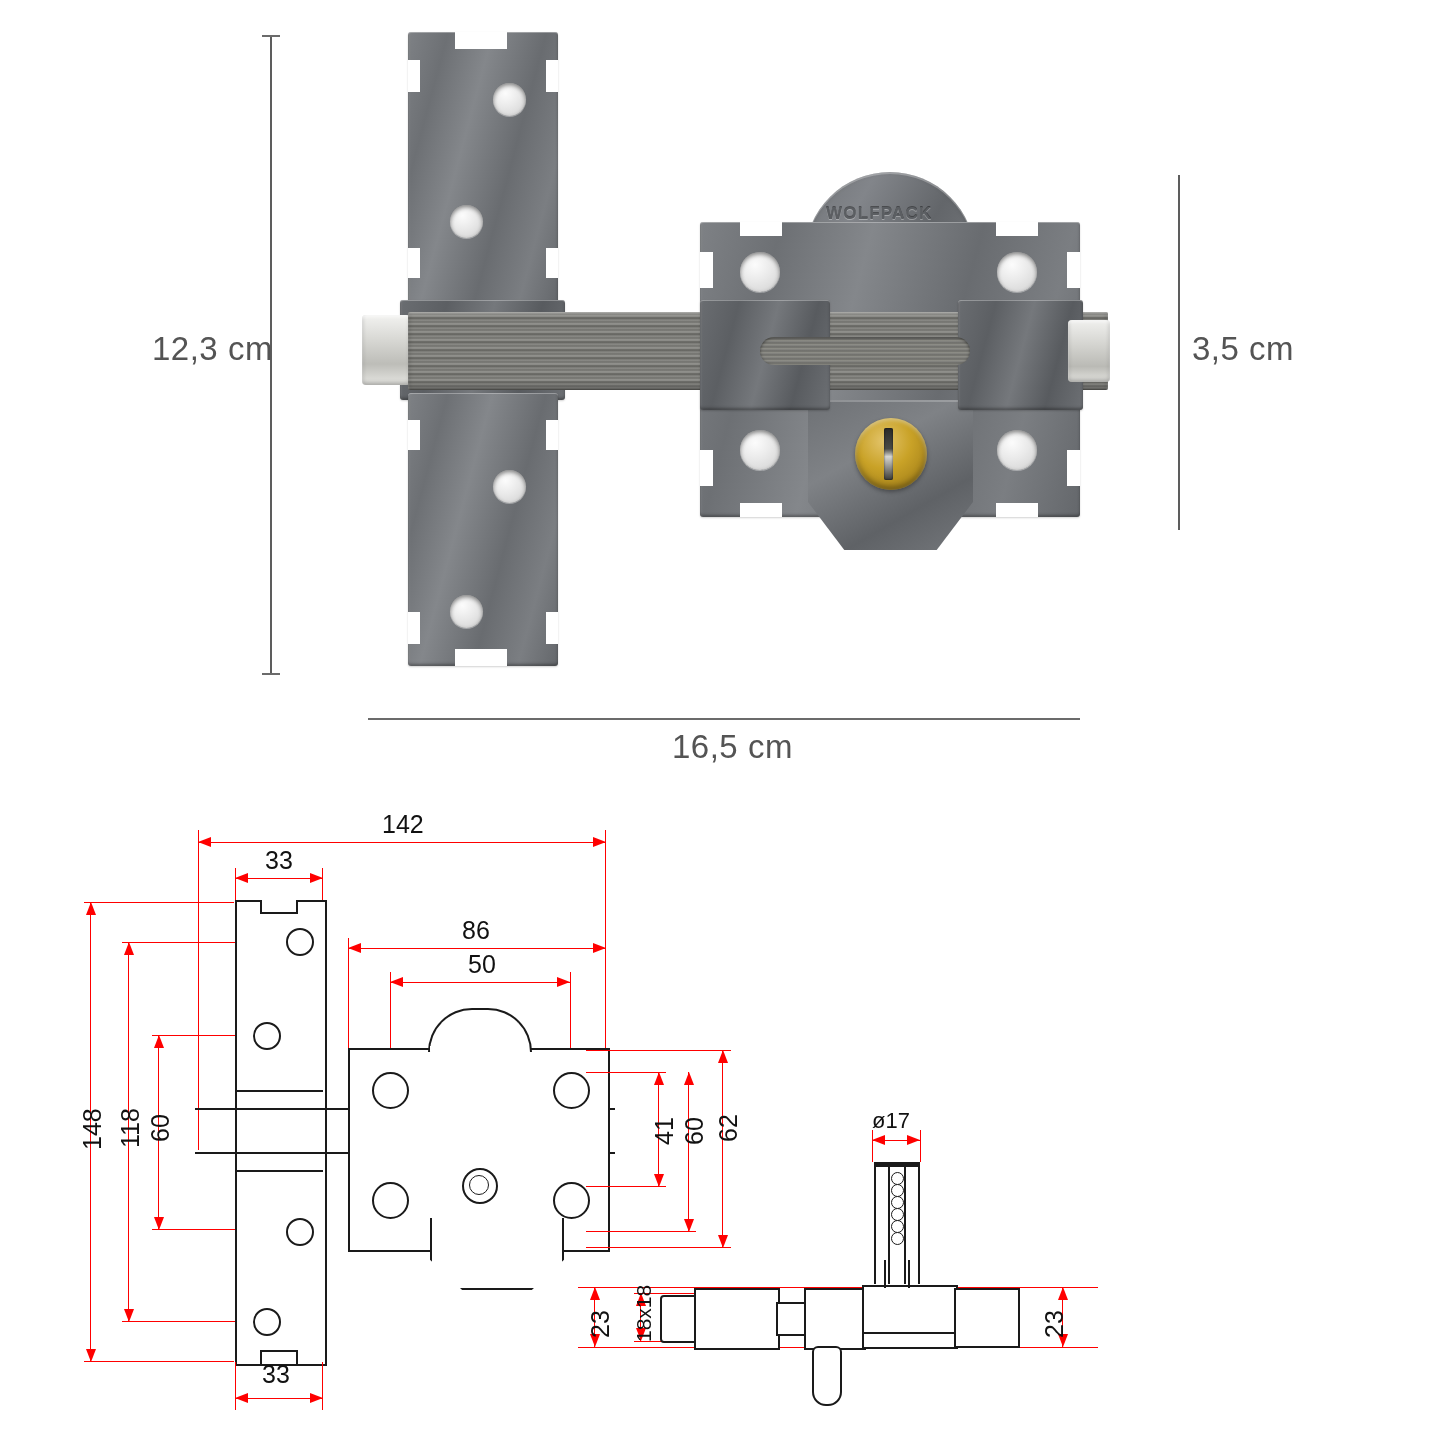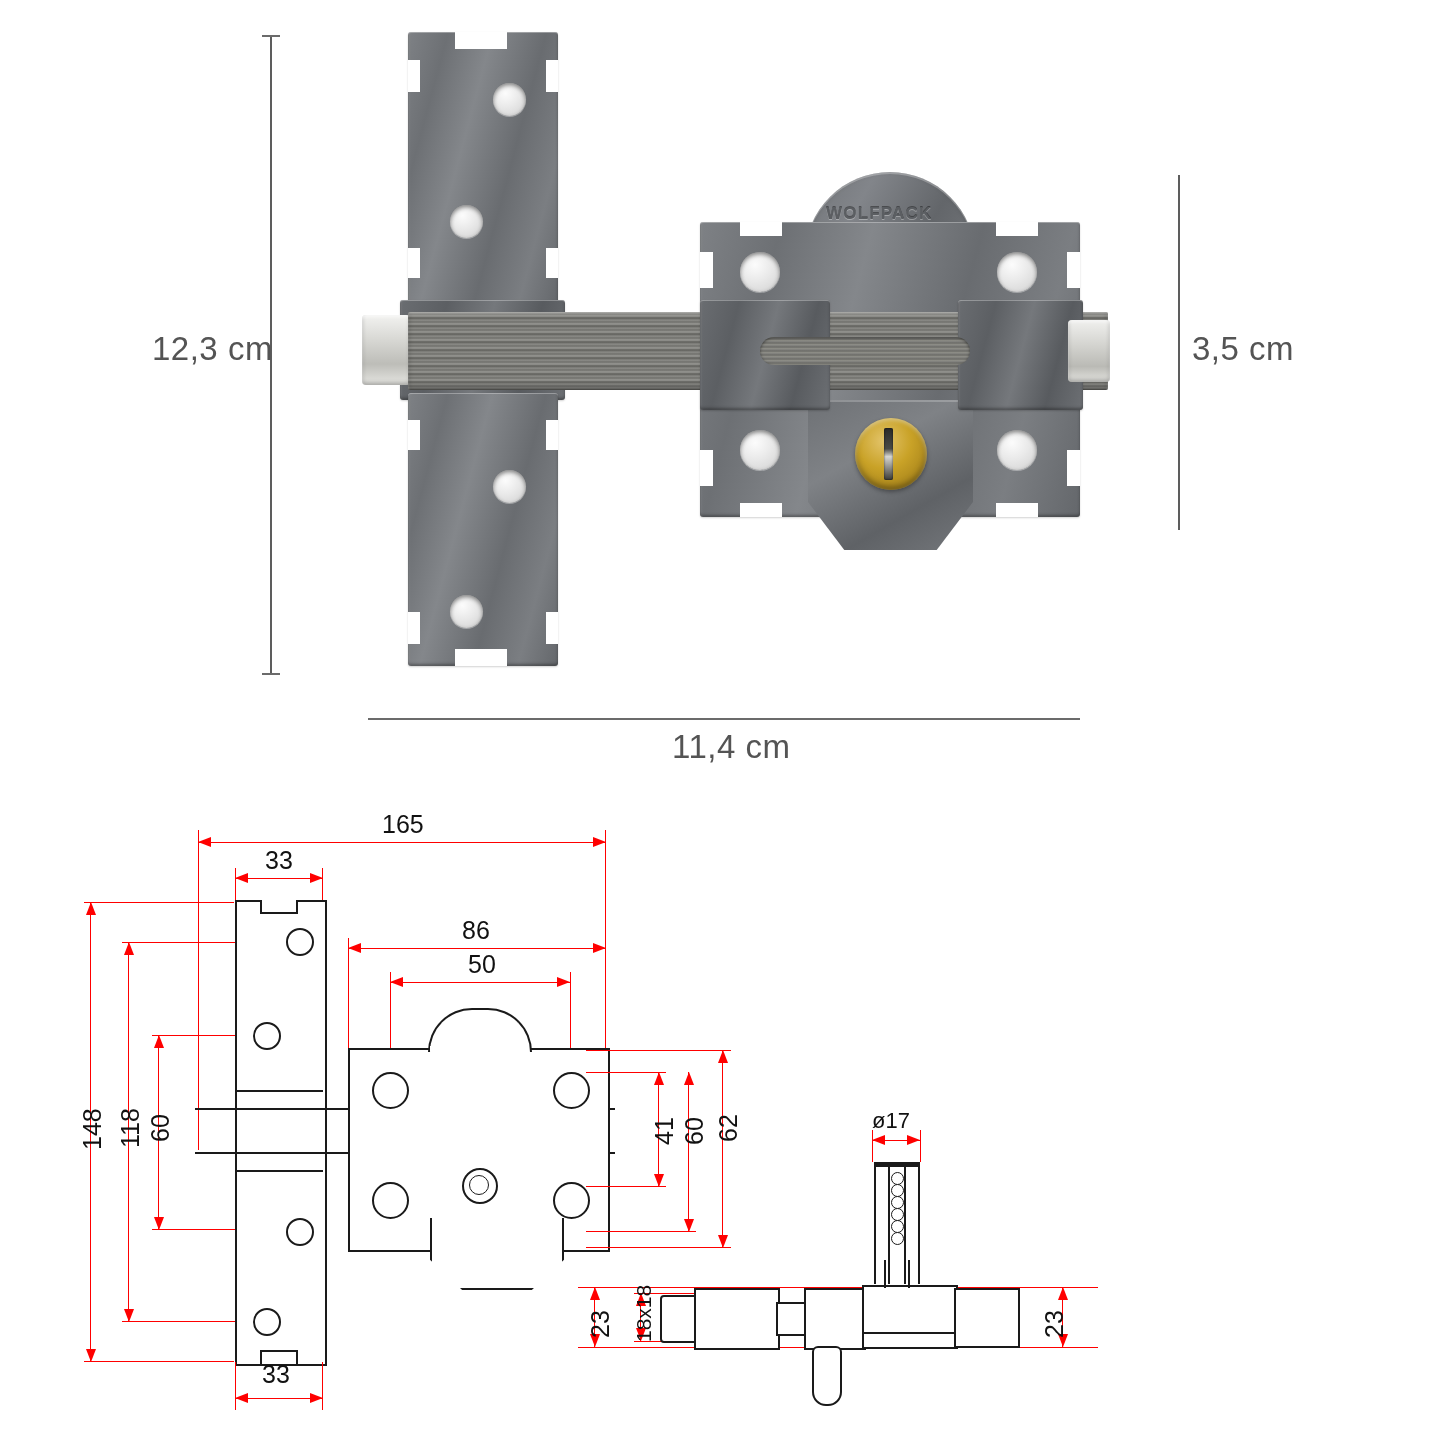--- a/index.html
+++ b/index.html
@@ -58,21 +58,21 @@
 
     <div class="dimline-v" style="left:270px;top:35px;height:640px;"></div>
     <div class="dimline-h" style="left:262px;top:35px;width:18px;height:2px;"></div>
     <div class="dimline-h" style="left:262px;top:673px;width:18px;height:2px;"></div>
     <div class="dimlabel" style="left:152px;top:330px;">12,3 cm</div>
 
     <div class="dimline-v" style="left:1178px;top:175px;height:355px;"></div>
     <div class="dimlabel" style="left:1192px;top:330px;">3,5 cm</div>
 
     <div class="dimline-h" style="left:368px;top:718px;width:712px;"></div>
-    <div class="dimlabel" style="left:672px;top:728px;">11,4 cm</div>
+    <div class="dimlabel" style="left:672px;top:728px;">16,5 cm</div>
 
     <div>
 
       <div class="plate edge" style="left:408px;top:32px;width:150px;height:275px;"></div>
       <div class="notch" style="left:455px;top:32px;width:52px;height:17px;"></div>
       <div class="notch" style="left:408px;top:60px;width:12px;height:32px;"></div>
       <div class="notch" style="left:546px;top:60px;width:12px;height:32px;"></div>
       <div class="hole" style="left:493px;top:83px;width:33px;height:33px;"></div>
       <div class="hole" style="left:450px;top:205px;width:33px;height:33px;"></div>
       <div class="notch" style="left:408px;top:248px;width:12px;height:30px;"></div>
@@ -161,21 +161,21 @@
                 box-shadow:inset 0 2px 3px rgba(255,255,255,.65),inset 0 -2px 4px rgba(0,0,0,.3);"></div>
   </div>
 
   <div class="tech-pane">
 
     <div class="tl h" style="left:198px;top:52px;width:408px;"></div>
     <div class="arrow ar-l" style="left:198px;top:47px;"></div>
     <div class="arrow ar-r" style="left:593px;top:47px;"></div>
     <div class="tl v" style="left:198px;top:40px;height:320px;"></div>
     <div class="tl v" style="left:605px;top:40px;height:420px;"></div>
-    <div class="tnum" style="left:382px;top:20px;">165</div>
+    <div class="tnum" style="left:382px;top:20px;">142</div>
 
     <div class="tl h" style="left:235px;top:88px;width:88px;"></div>
     <div class="arrow ar-l" style="left:235px;top:83px;"></div>
     <div class="arrow ar-r" style="left:310px;top:83px;"></div>
     <div class="tl v" style="left:235px;top:78px;height:32px;"></div>
     <div class="tl v" style="left:322px;top:78px;height:32px;"></div>
     <div class="tnum" style="left:265px;top:56px;">33</div>
 
     <div class="tl h" style="left:348px;top:948px;width:0;"></div>
     <div class="tl h" style="left:348px;top:158px;width:258px;"></div>

